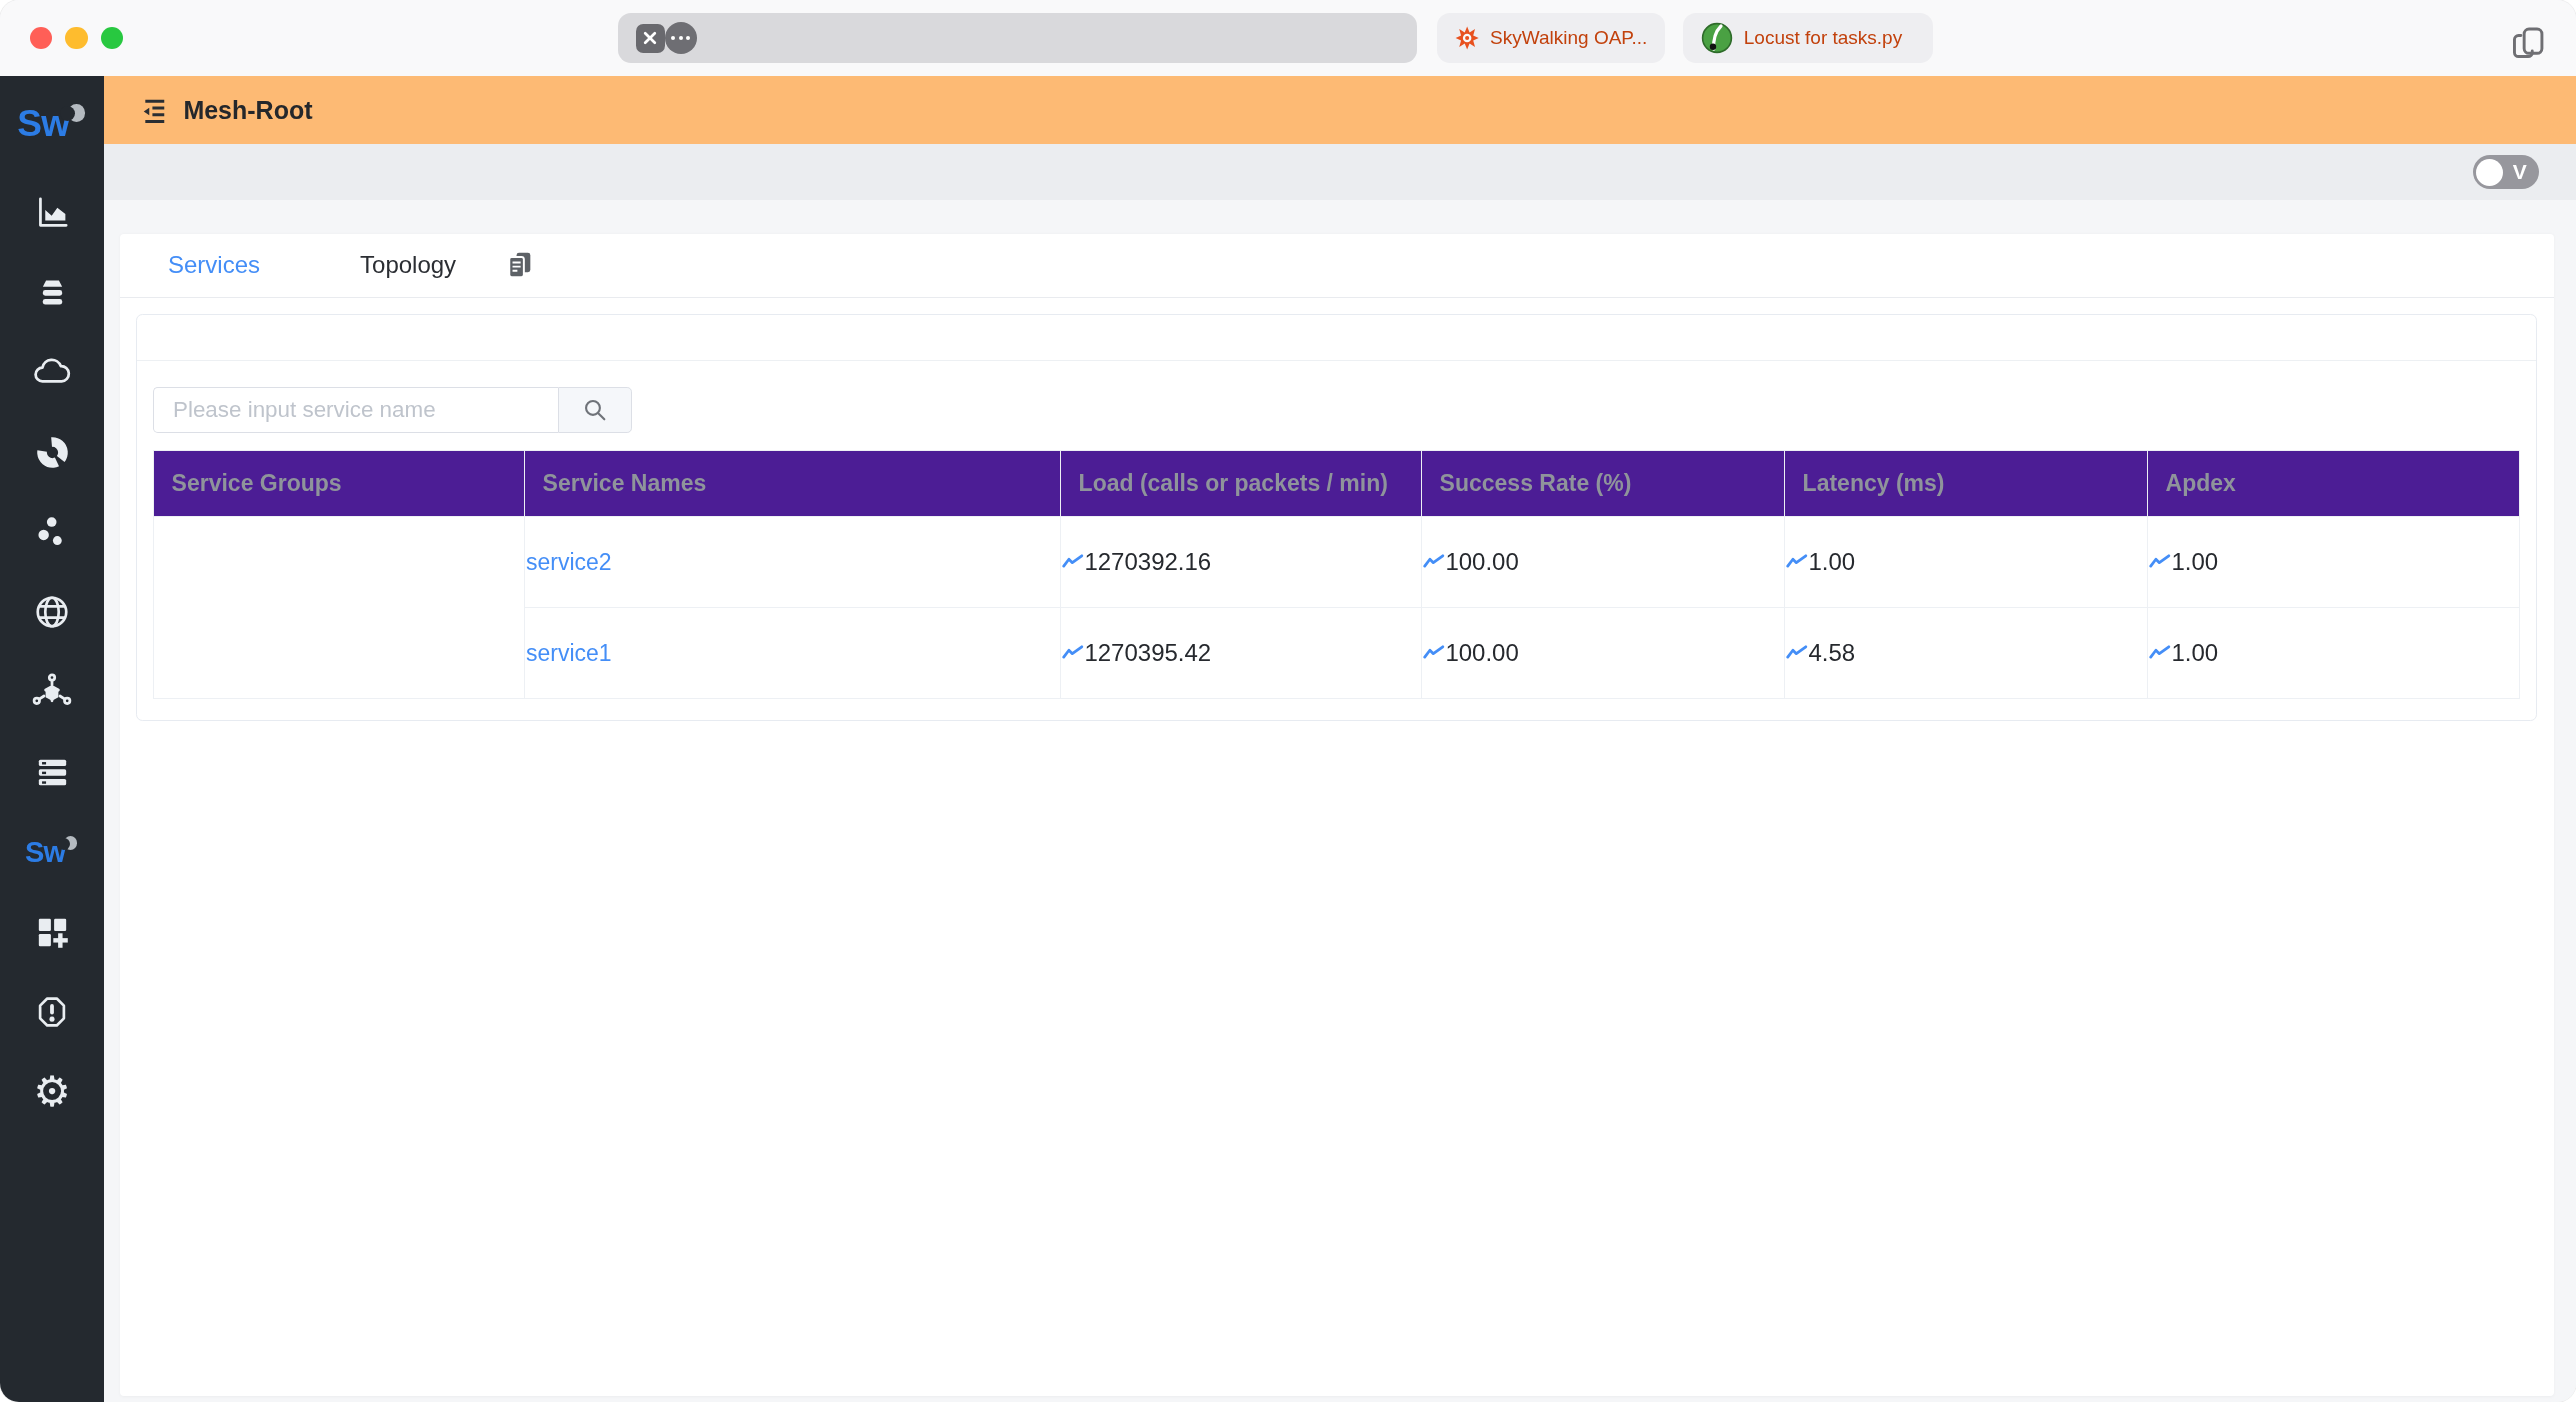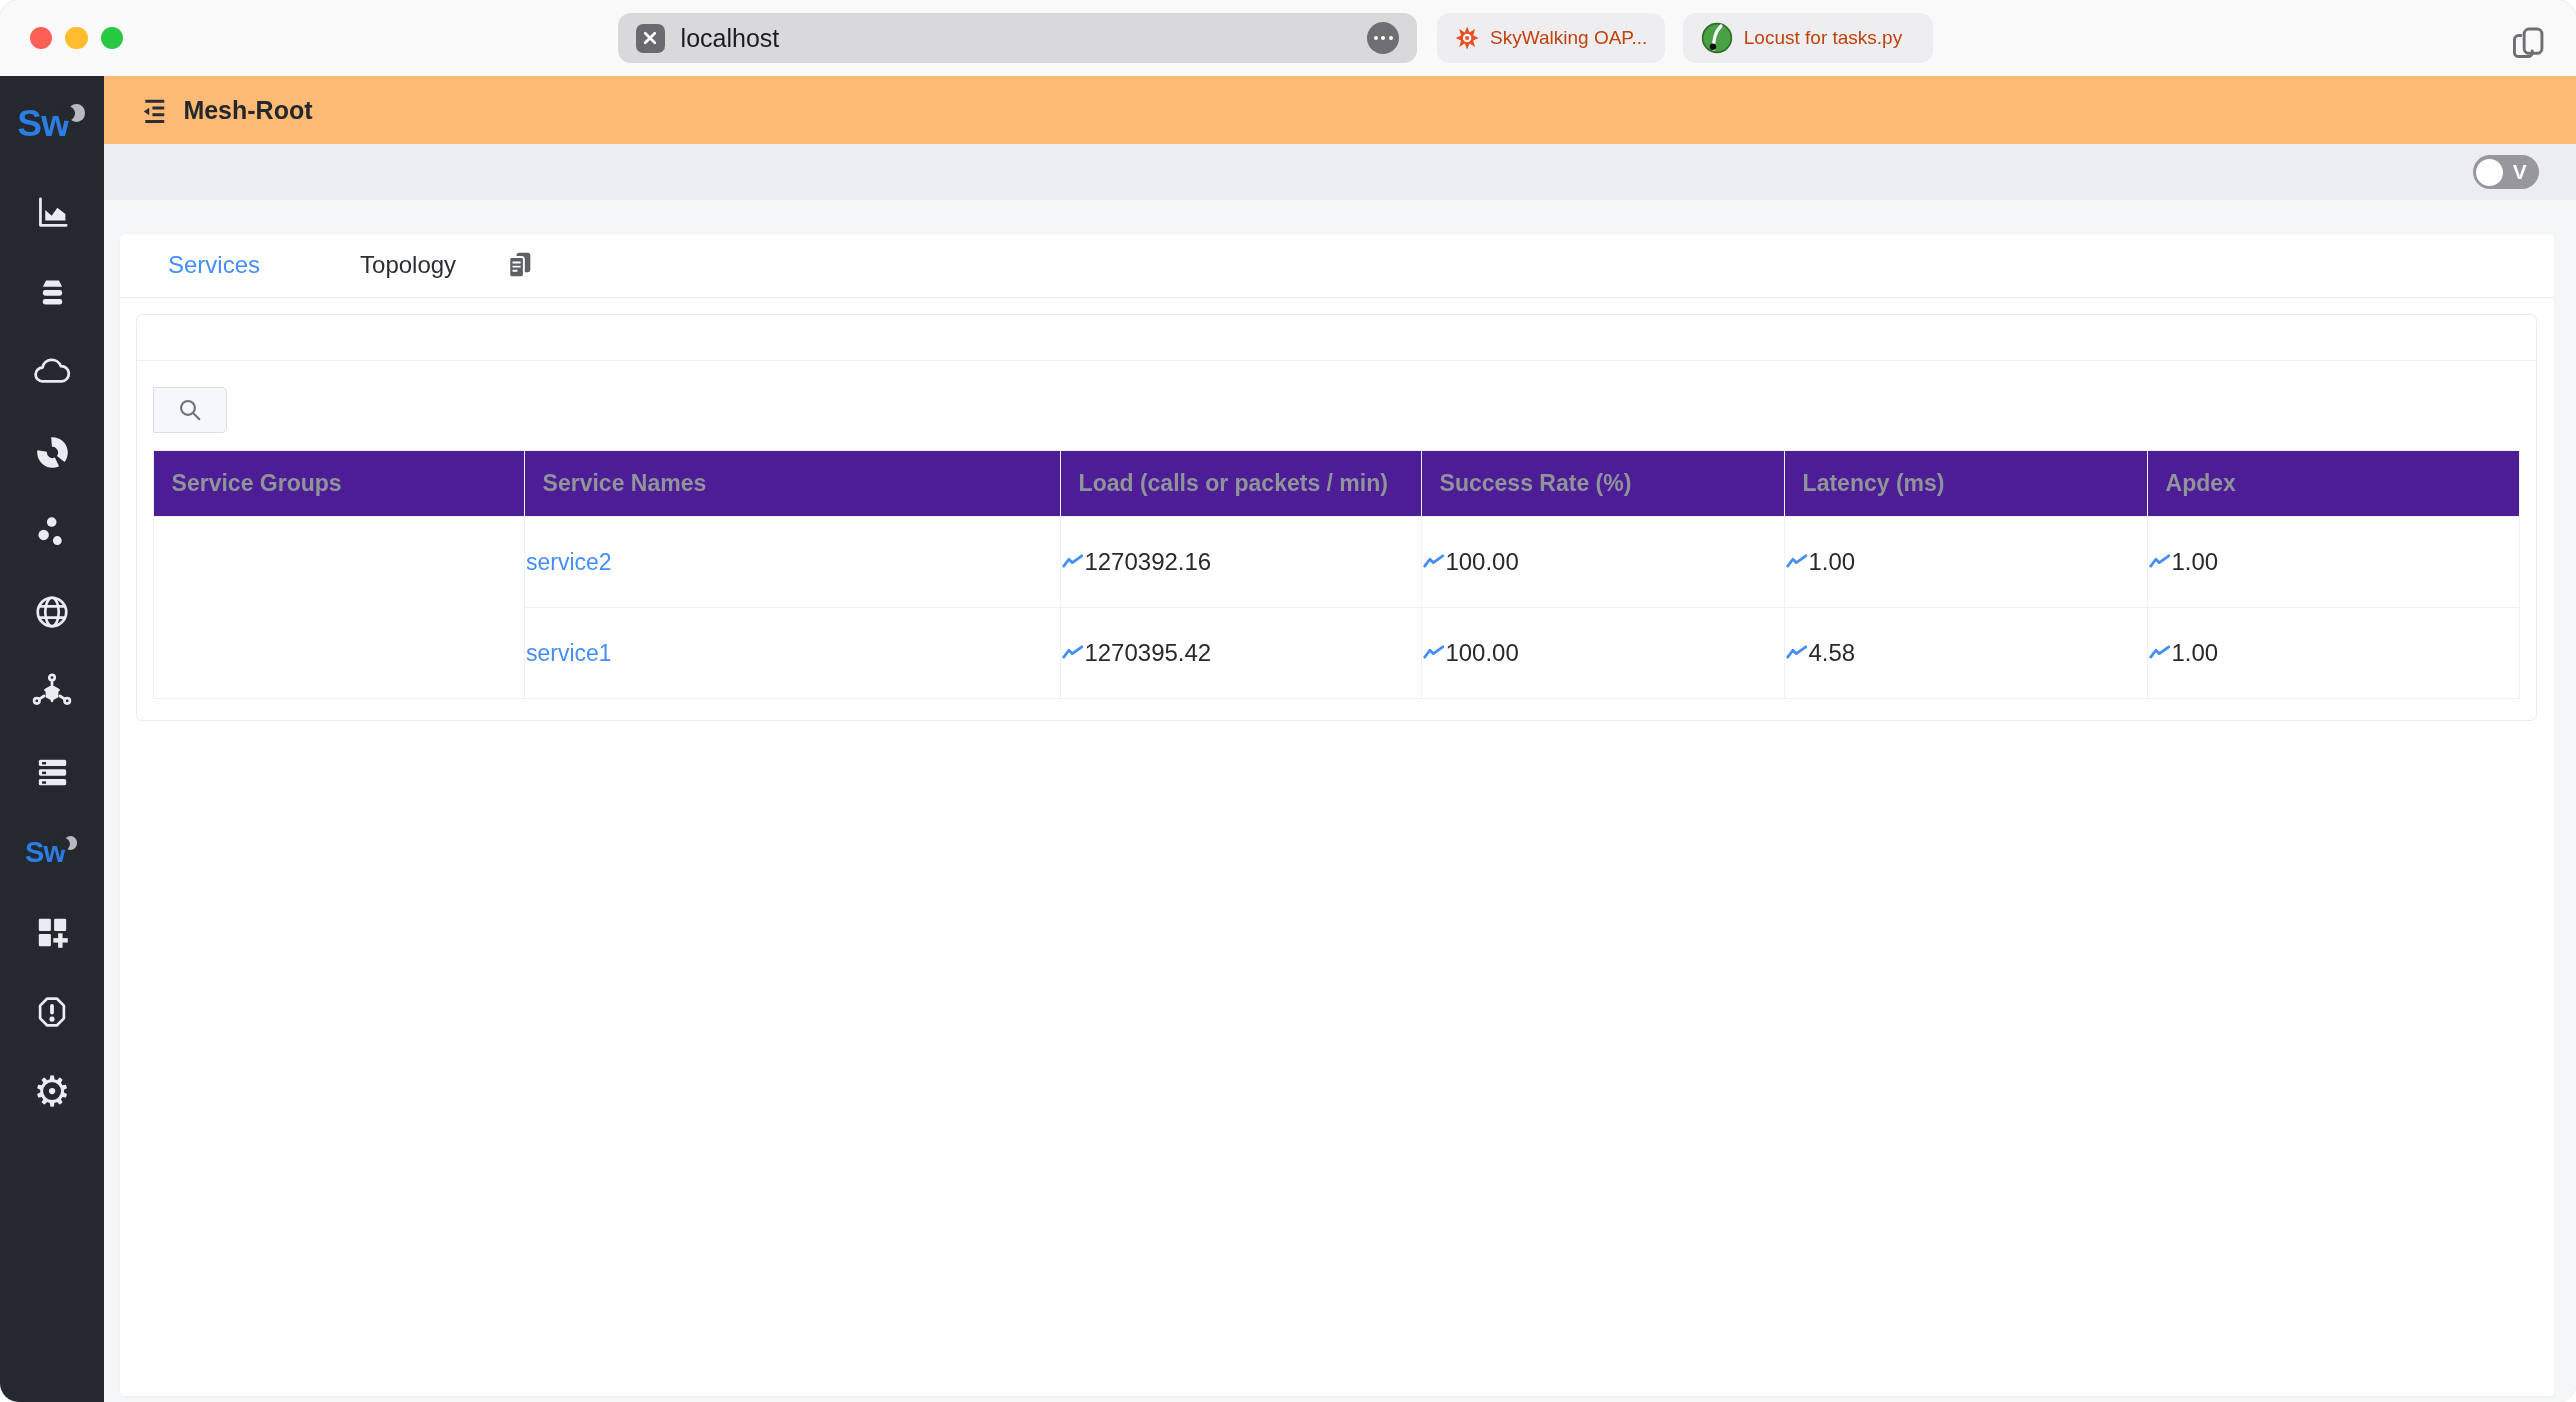--- a/index.html
+++ b/index.html
@@ -103,21 +103,20 @@
       <span class="tl-yellow"></span>
       <span class="tl-green"></span>
     </div>
 
     <div class="addressbar">
       <span class="addr-x">
         <svg width="16" height="16" viewBox="0 0 20 20">
             <path d="M4 4 L16 16 M16 4 L4 16" stroke="#fff" stroke-width="3.4" stroke-linecap="round"></path>
           </svg>
       </span>
-      <span class="addr-text">localhost</span>
       <span class="addr-more">
           <i></i>
           <i></i>
           <i></i>
         </span>
     </div>
 
     <div class="chrome-pill pill-1">
       <svg width="32" height="32" viewBox="0 0 40 40">
         <path d="M20 1 L24 11 L33 5 L30 16 L39 20 L30 24 L33 35 L24 29 L20 39 L16 29 L7 35 L10 24 L1 20 L10 16 L7 5 L16 11 Z" fill="#e8511f"></path>
@@ -270,20 +269,21 @@
                 <rect x="9" y="11" width="18" height="25" rx="3" fill="#5d6166" stroke="#ffffff" stroke-width="2.4"></rect>
                 <path d="M13 18 h10 M13 23 h10 M13 28 h6" stroke="#ffffff" stroke-width="2.4"></path>
               </svg>
             </span>
           </div>
 
           <div class="panel">
             <div class="panel-header"></div>
             <div class="panel-body">
               <div class="search-row">
+                <input class="search-input" type="text" placeholder="Please input service name" style="">
                 <span class="search-btn">
                   <svg width="26" height="26" viewBox="0 0 32 32">
                     <circle cx="13.5" cy="13.5" r="8.5" fill="none" stroke="#6f7379" stroke-width="2.6"></circle>
                     <path d="M20 20 L27.5 27.5" stroke="#6f7379" stroke-width="2.6" stroke-linecap="round"></path>
                   </svg>
                 </span>
               </div>
 
               <table class="svc">
                 <colgroup>

